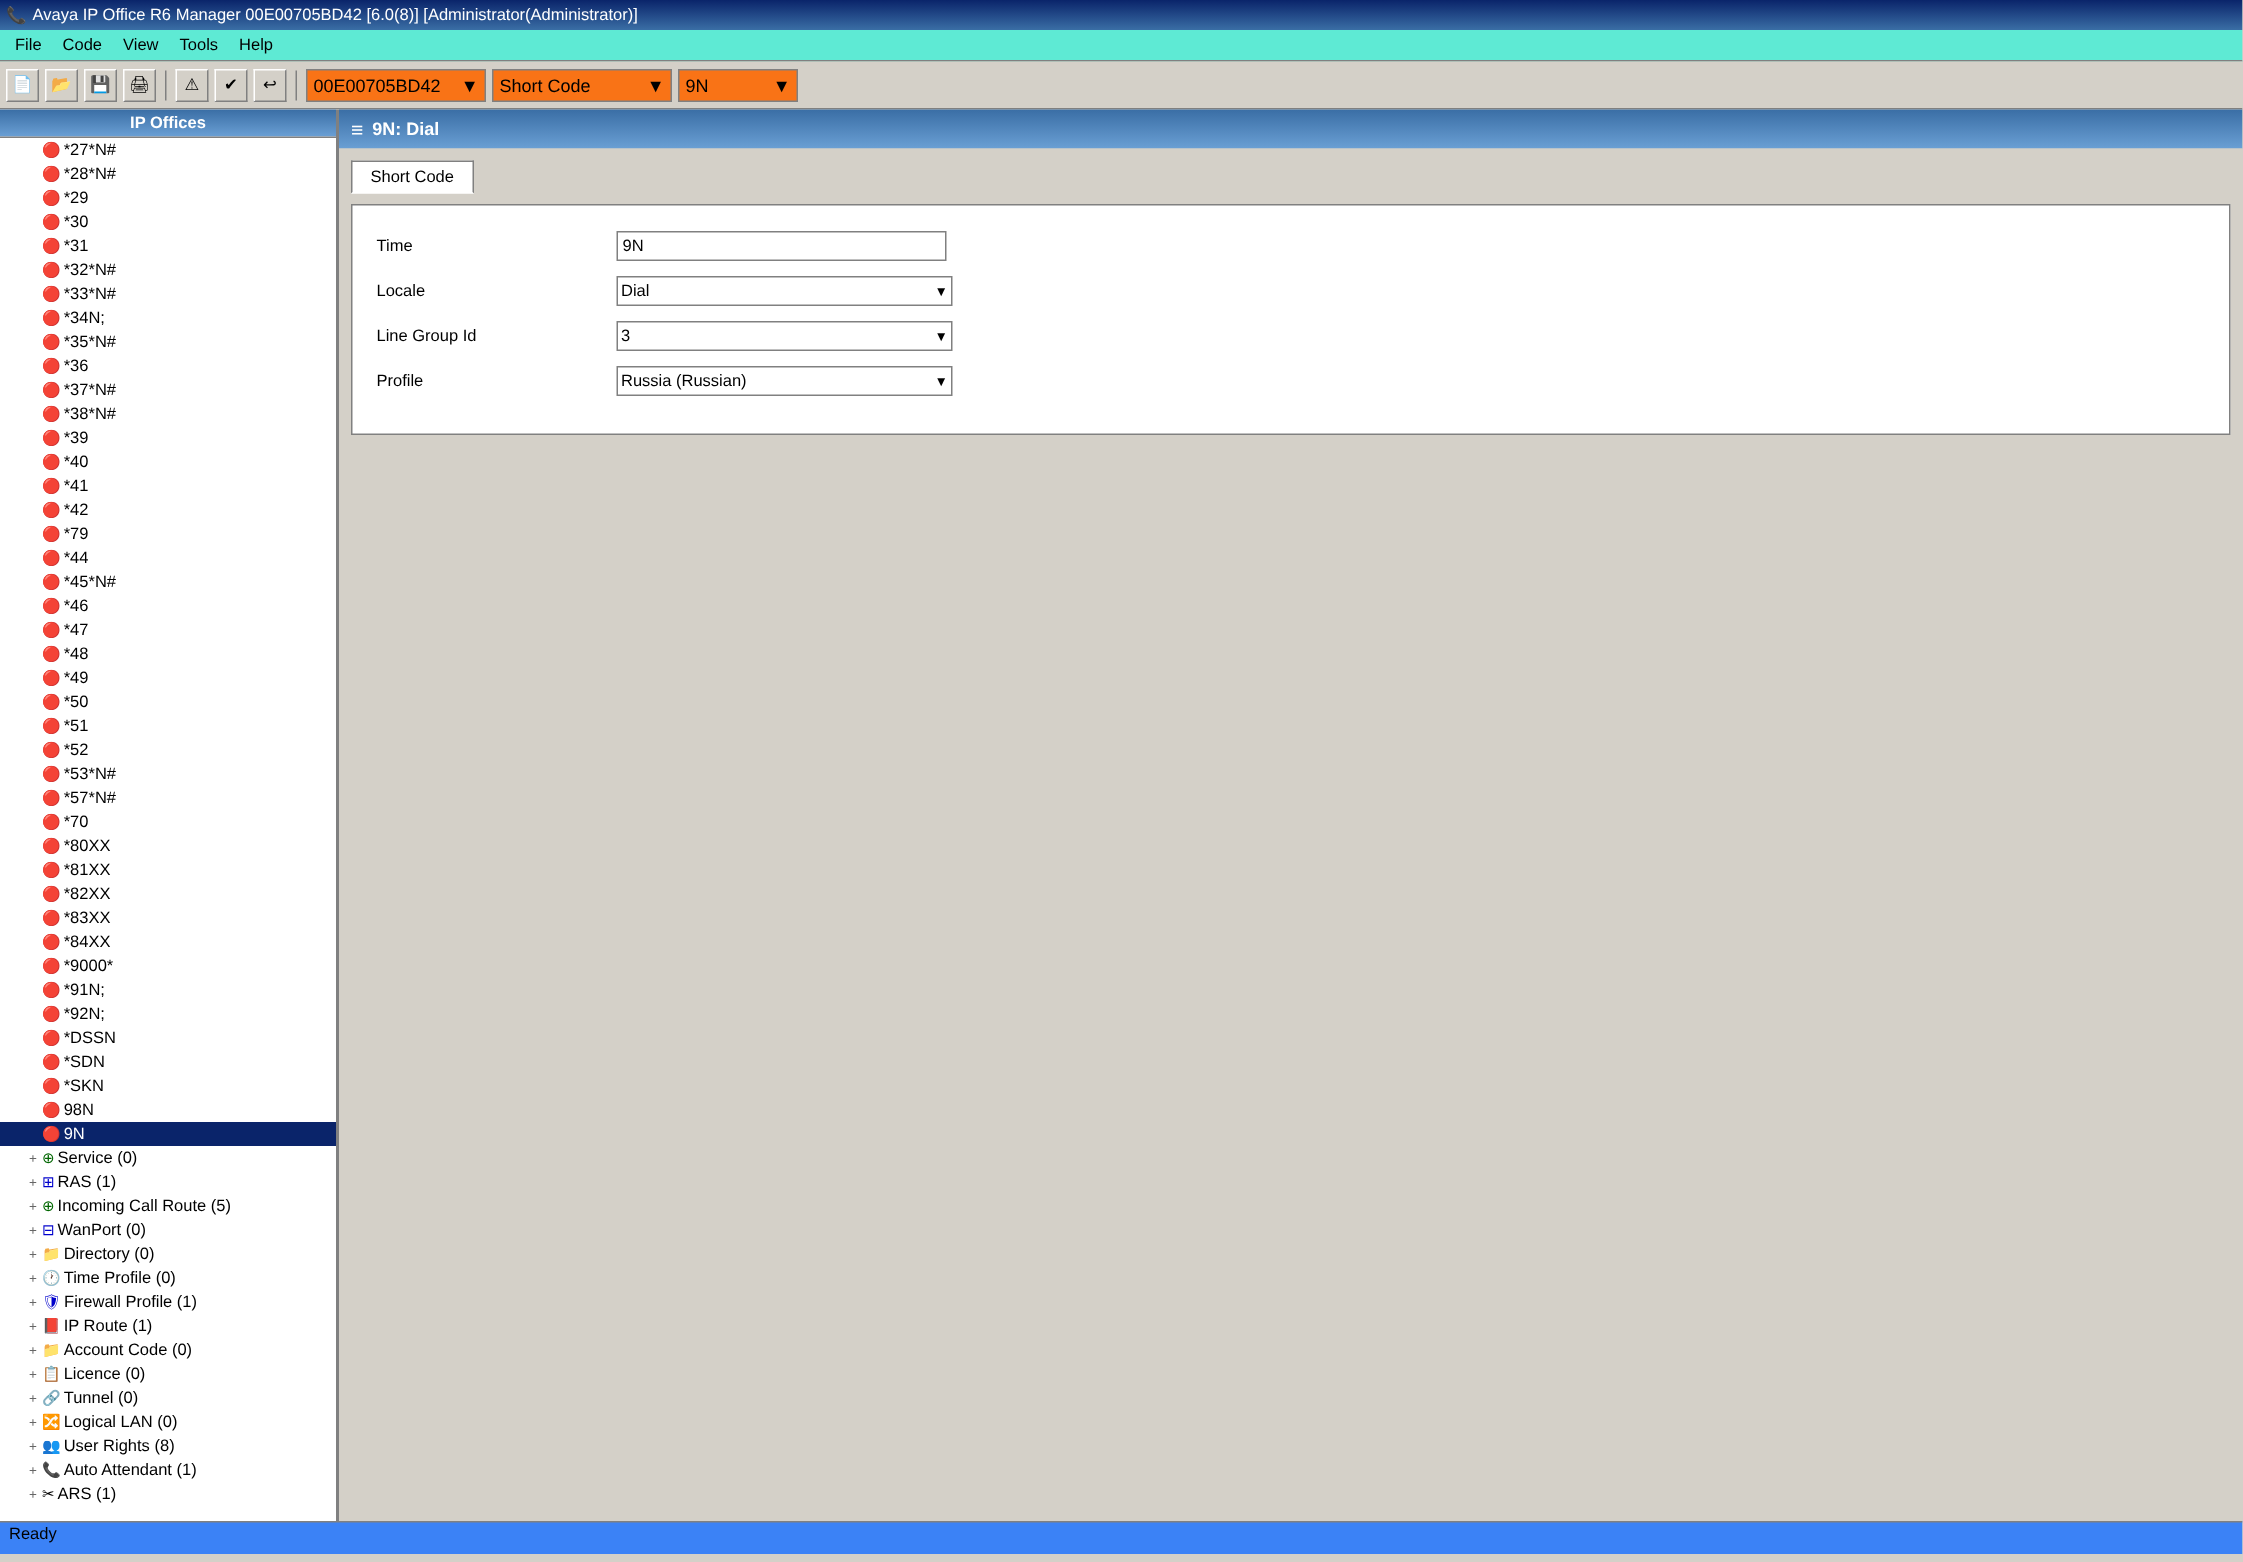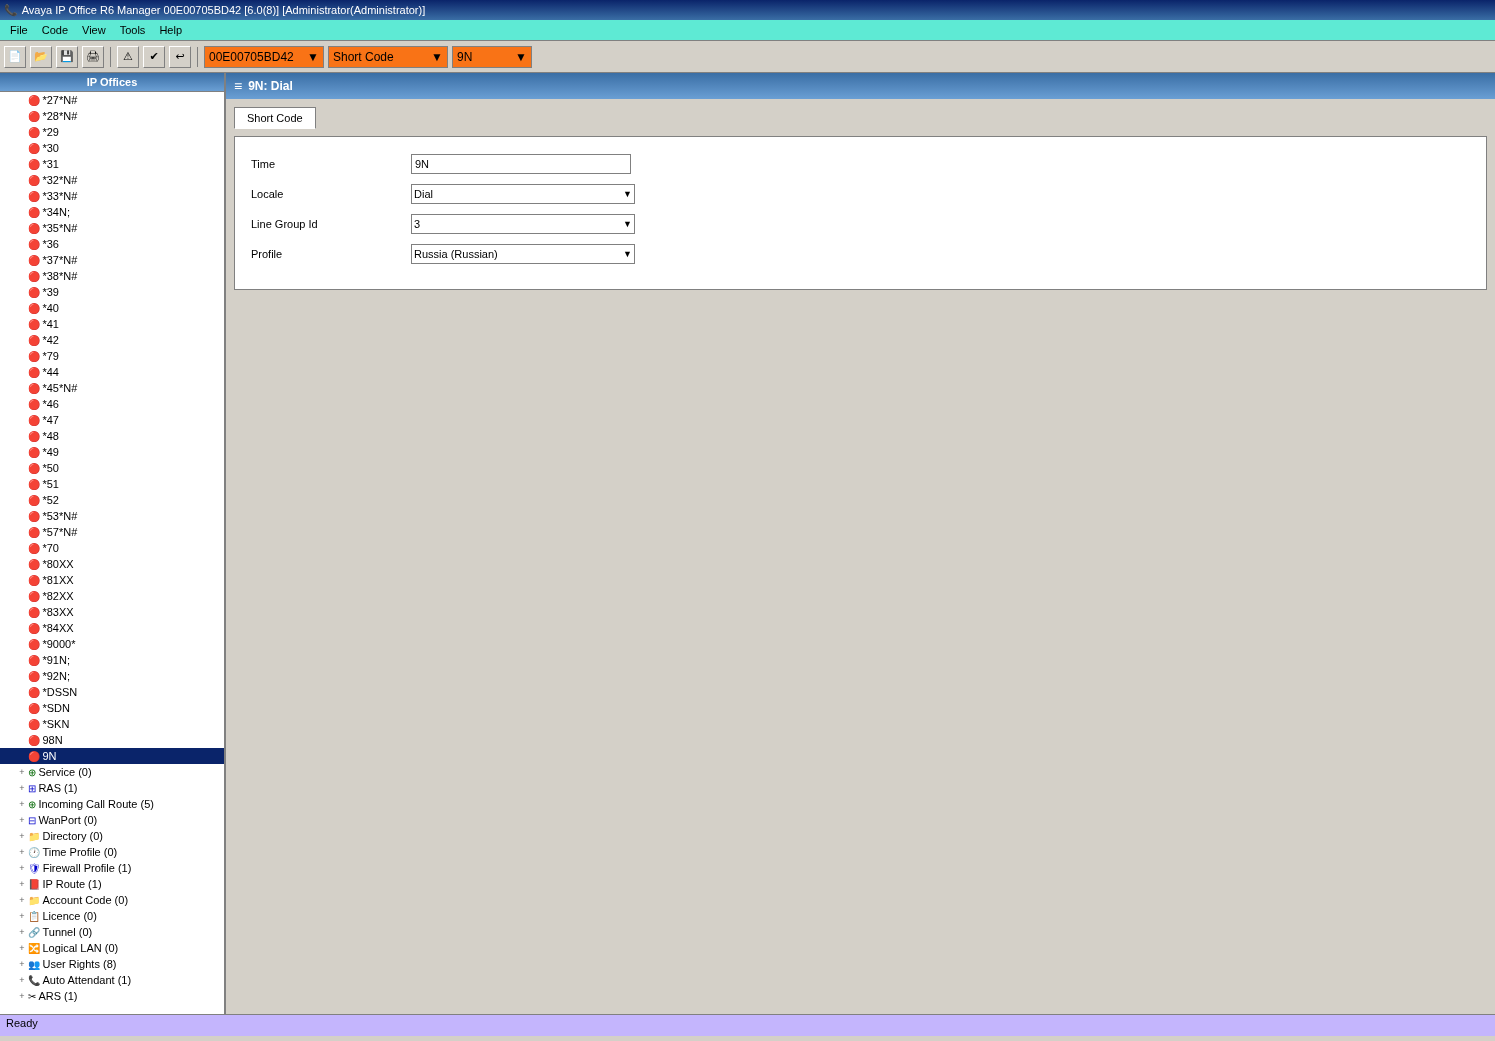--- a/index.html
+++ b/index.html
@@ -67,21 +67,21 @@
     .toolbar-dd-3 { width: 80px; }
 
     
     .main-container {
       display: flex;
       height: calc(1041px - 20px - 24px - 34px - 22px);
     }
 
     
     .status-bar {
-      background: #c4b5fd;
+      background: #3b82f6;
       border-top: 1px solid #808080;
       padding: 2px 6px;
       font-size: 11px;
       height: 22px;
     }
 
     
     .left-panel {
       width: 226px;
       background: white;

